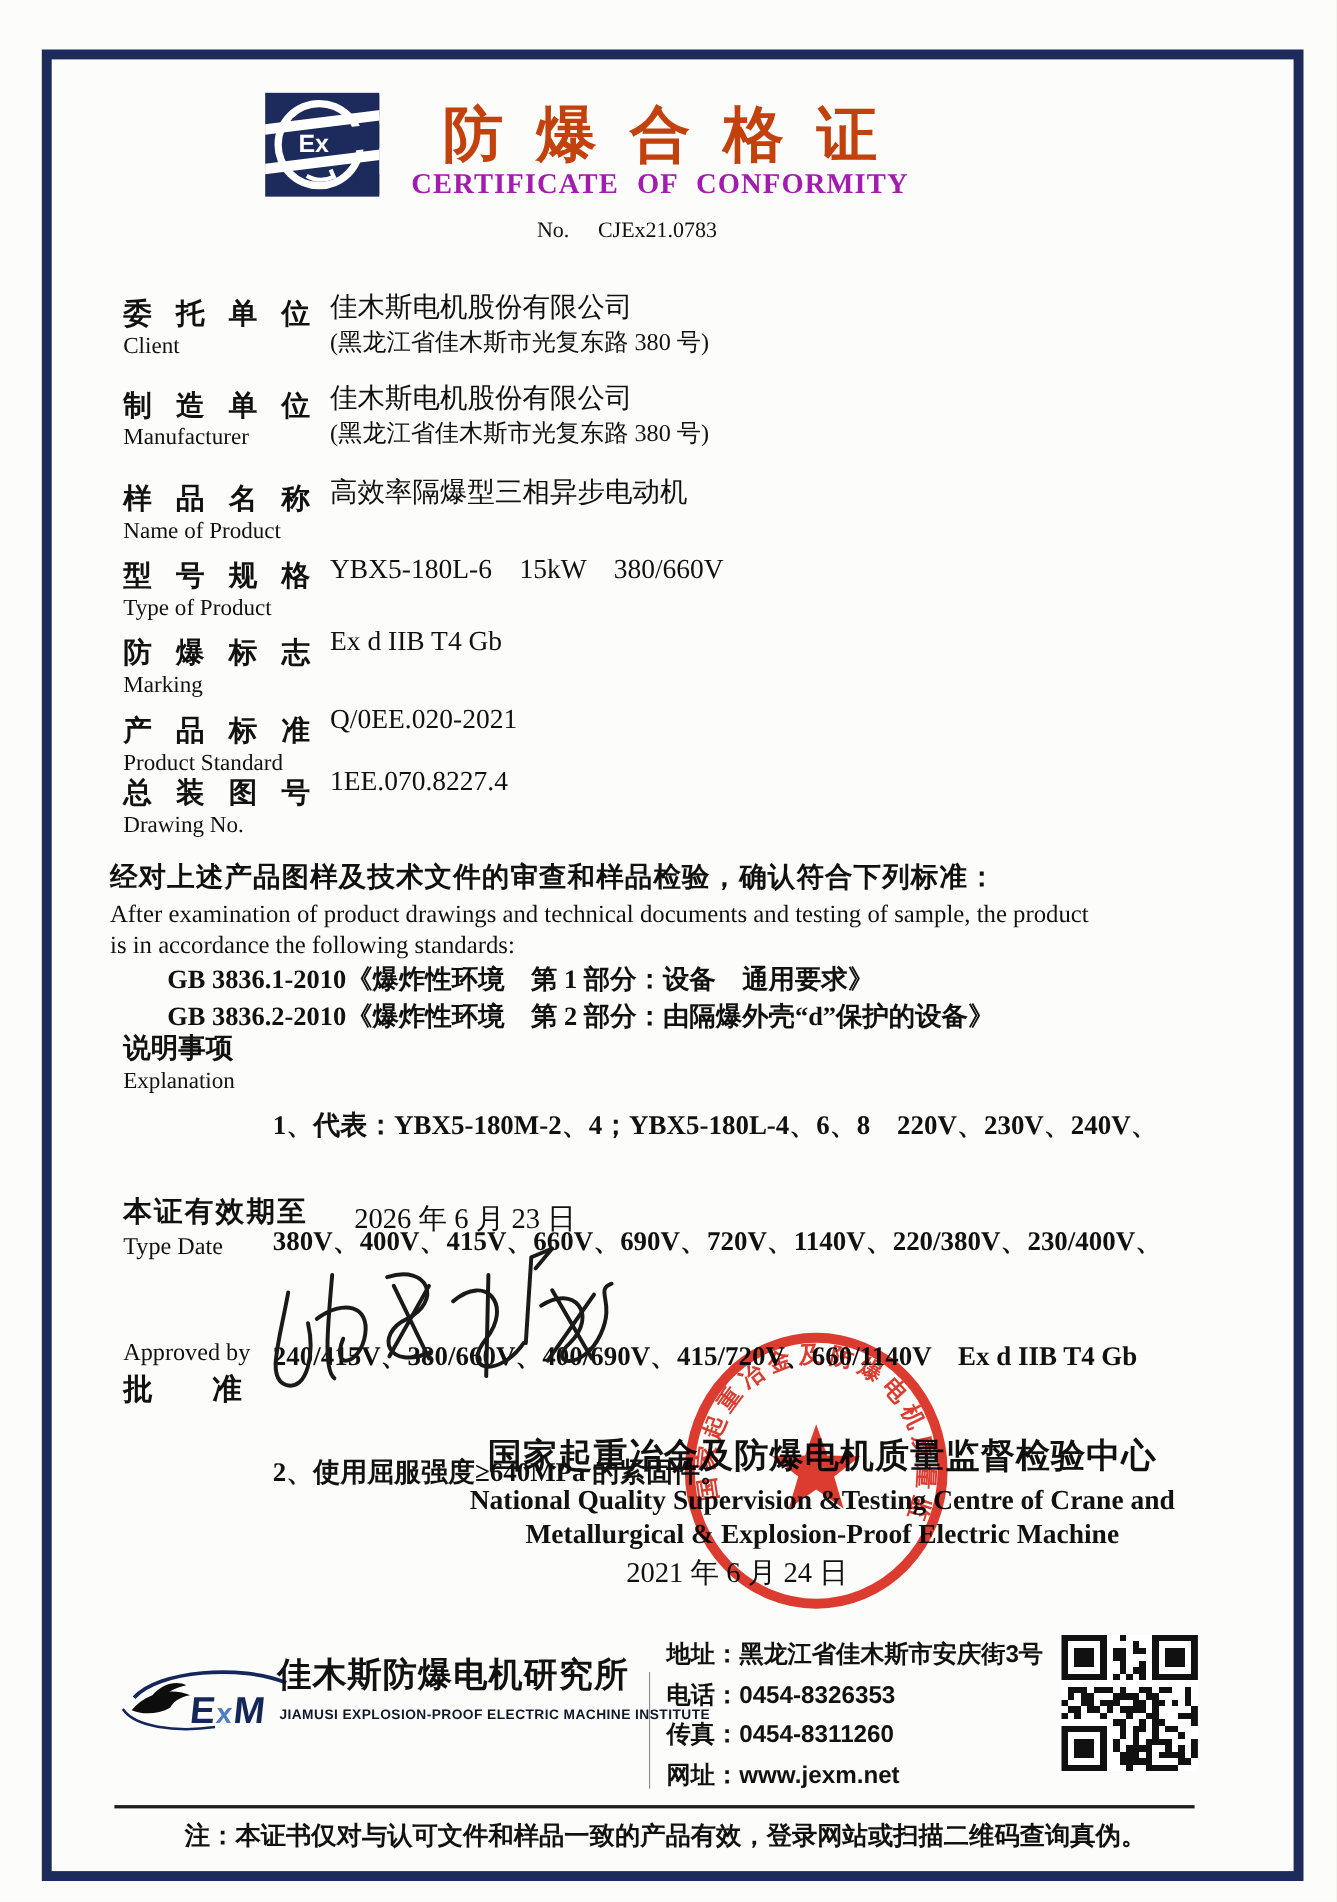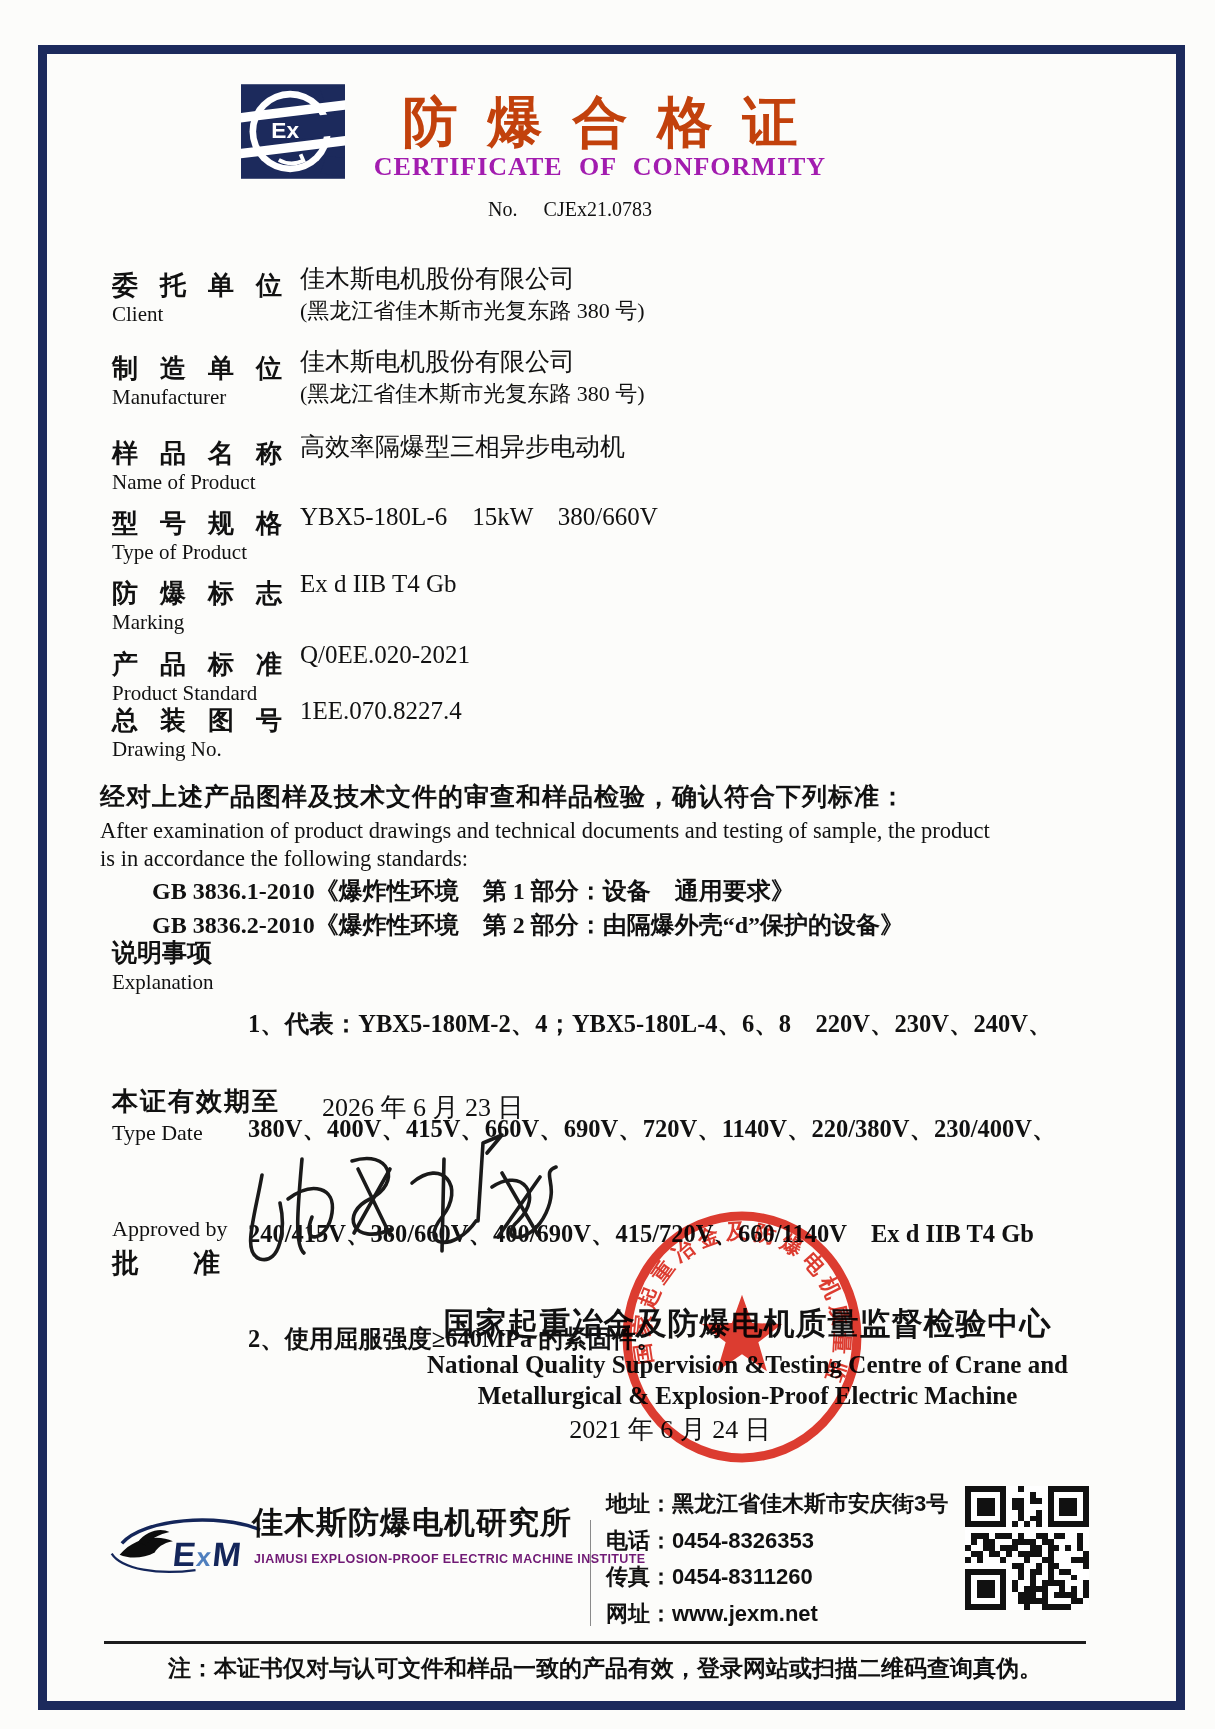--- a/index.html
+++ b/index.html
@@ -54,21 +54,21 @@
   .centre-en{font-size:25px;font-weight:bold;line-height:31px;margin-top:4px;}
   .centre-date{position:absolute;left:525px;top:1412px;width:290px;text-align:center;font-size:26px;z-index:2;}
   .seal{position:absolute;left:618px;top:1208px;width:248px;height:258px;z-index:5;
         mix-blend-mode:multiply;opacity:.92;}
 
   
   .inst-logo{position:absolute;left:106px;top:1484px;width:170px;height:120px;}
   .inst-cn{position:absolute;left:252px;top:1502px;font-family:"Liberation Sans","DejaVu Sans",sans-serif;
            font-size:31px;font-weight:bold;letter-spacing:1px;}
   .inst-en{position:absolute;left:254px;top:1552px;font-family:"Liberation Sans","DejaVu Sans",sans-serif;
-           font-size:12.5px;font-weight:bold;color:#701a75;letter-spacing:.4px;}
+           font-size:12.5px;font-weight:bold;color:#0f172a;letter-spacing:.4px;}
   .v-divider{position:absolute;left:590px;top:1520px;width:1px;height:106px;background:#8a8a8a;}
   .contacts{position:absolute;left:606px;top:1486px;font-family:"Liberation Sans","DejaVu Sans",sans-serif;
             font-size:22px;font-weight:bold;line-height:36.5px;}
   .qr{position:absolute;left:965px;top:1486px;width:124px;height:124px;}
   .hr-line{position:absolute;left:104px;top:1641px;width:982px;height:3px;background:#1d1d1d;}
   .note{position:absolute;left:120px;top:1653px;width:970px;text-align:center;
         font-family:"Liberation Sans","DejaVu Sans",sans-serif;font-size:23px;font-weight:bold;}
 </style>
 </head>
 <body>

